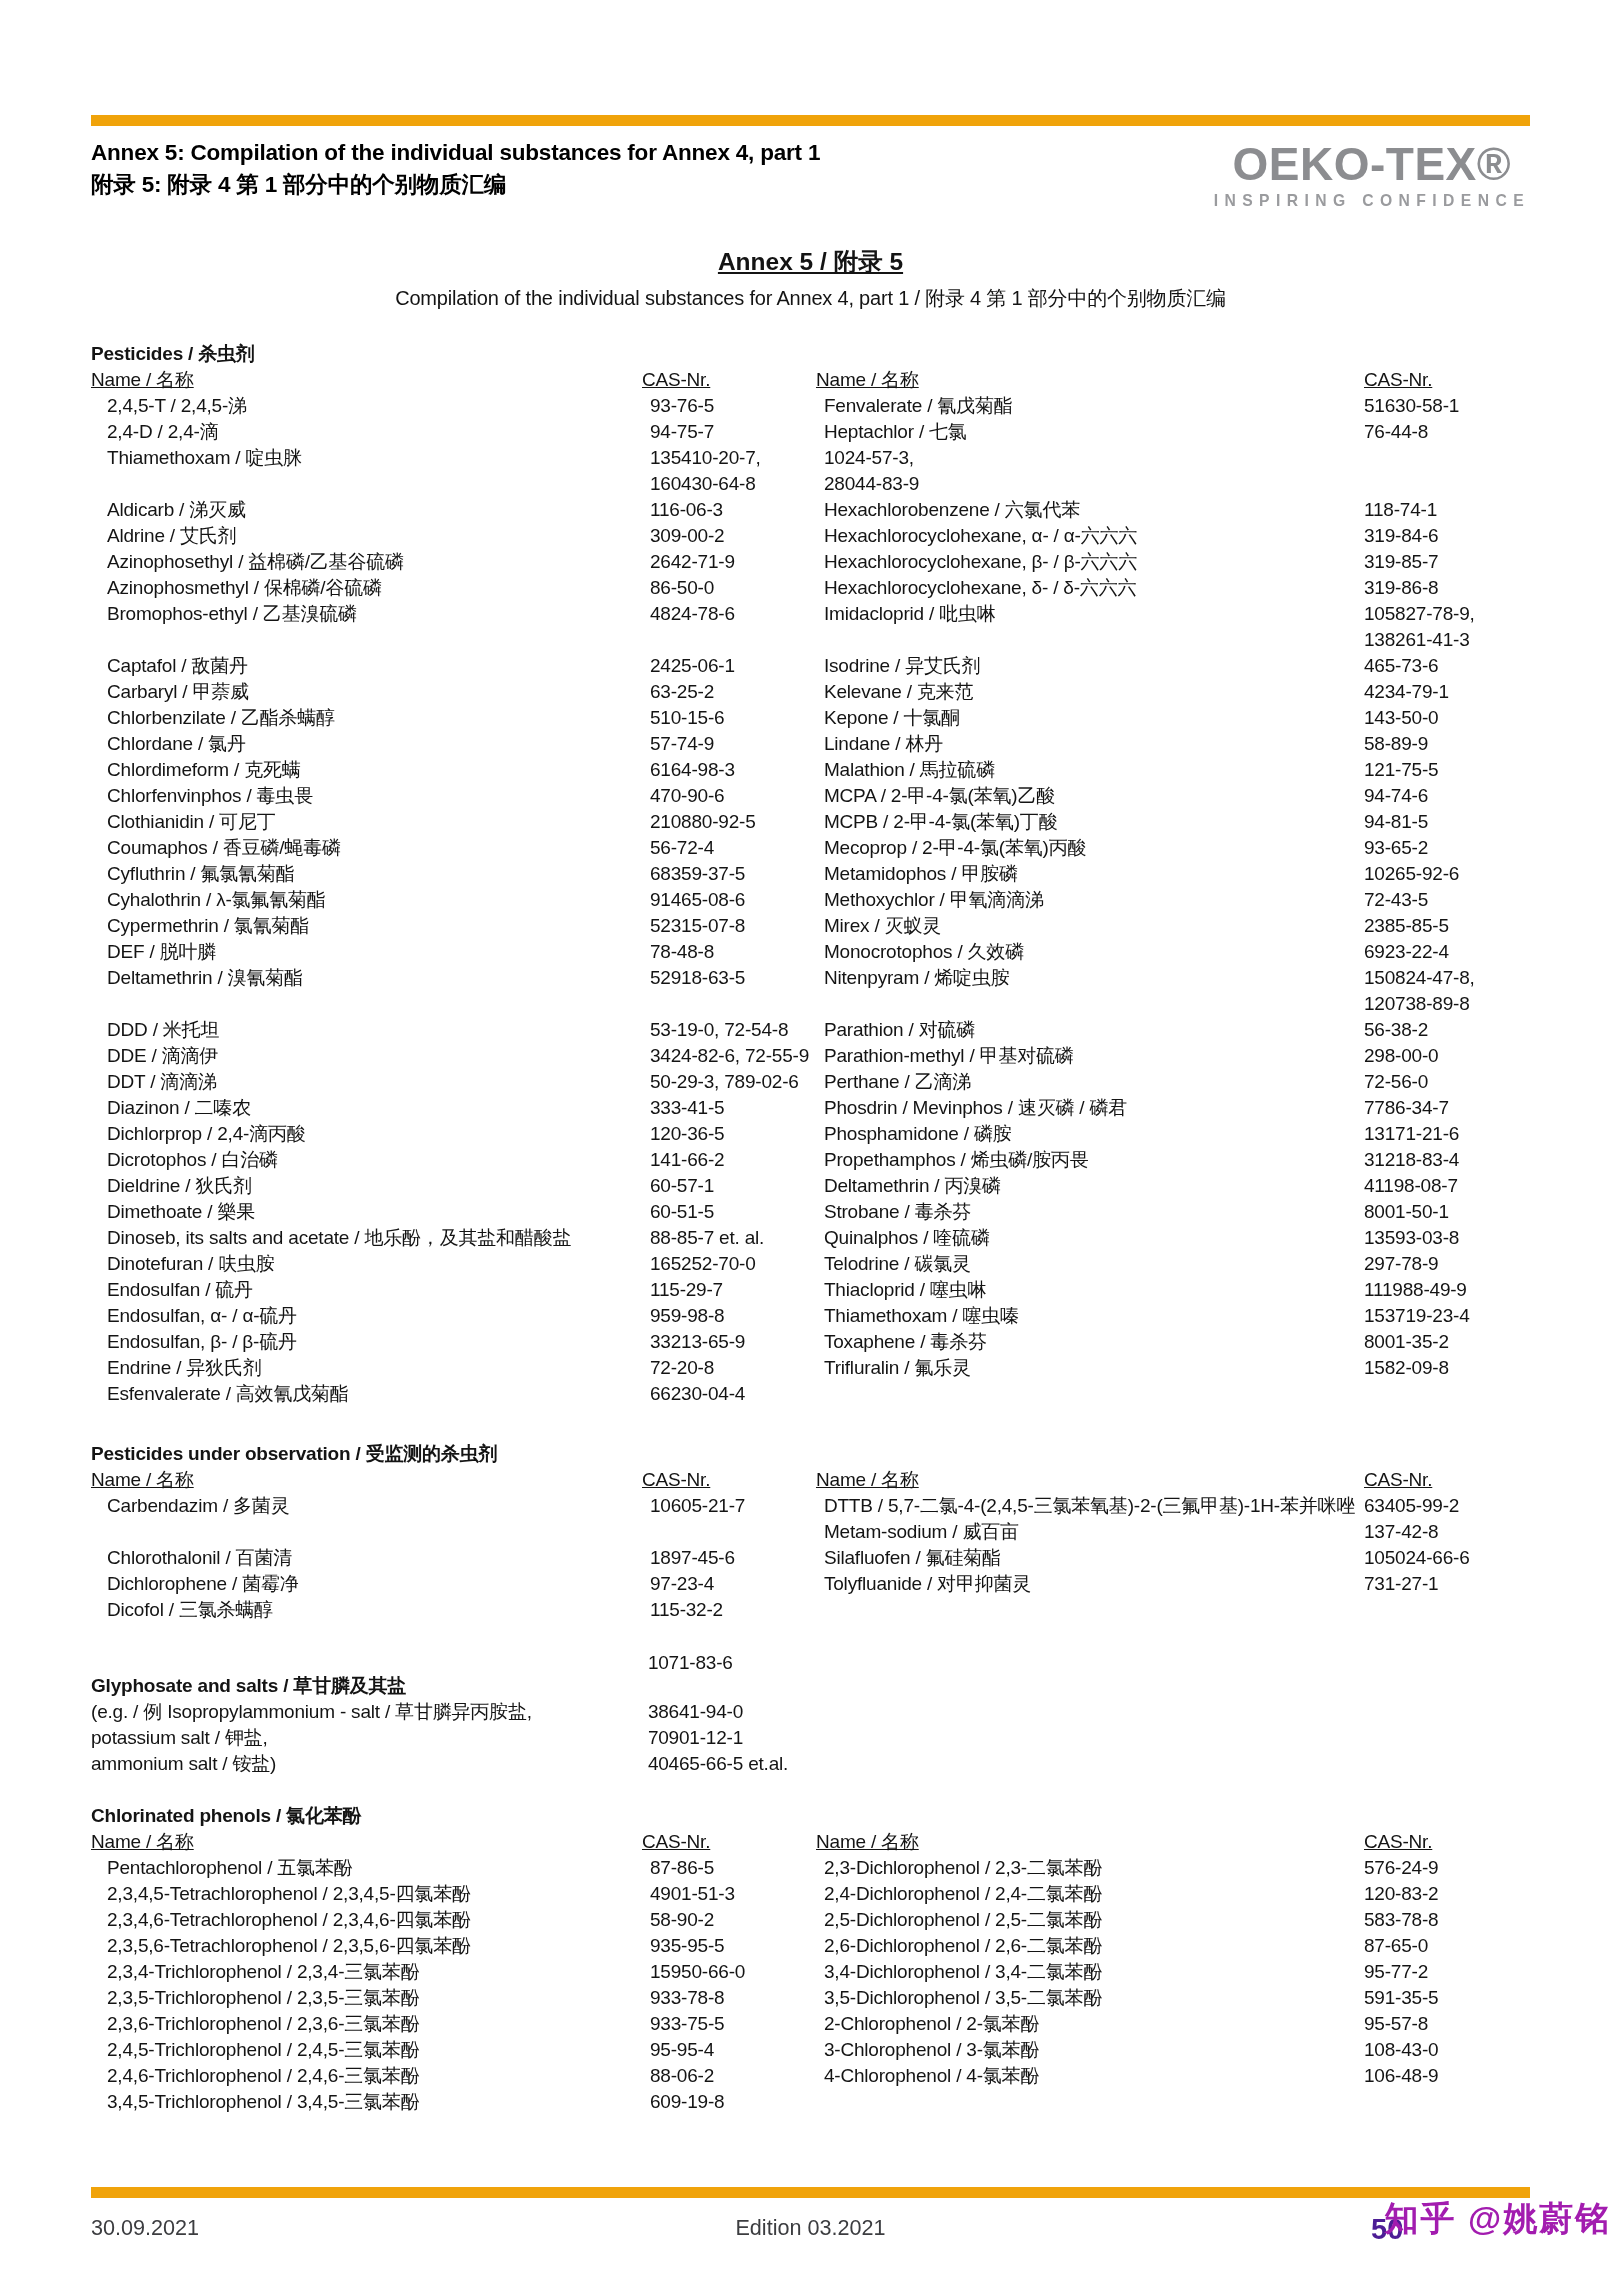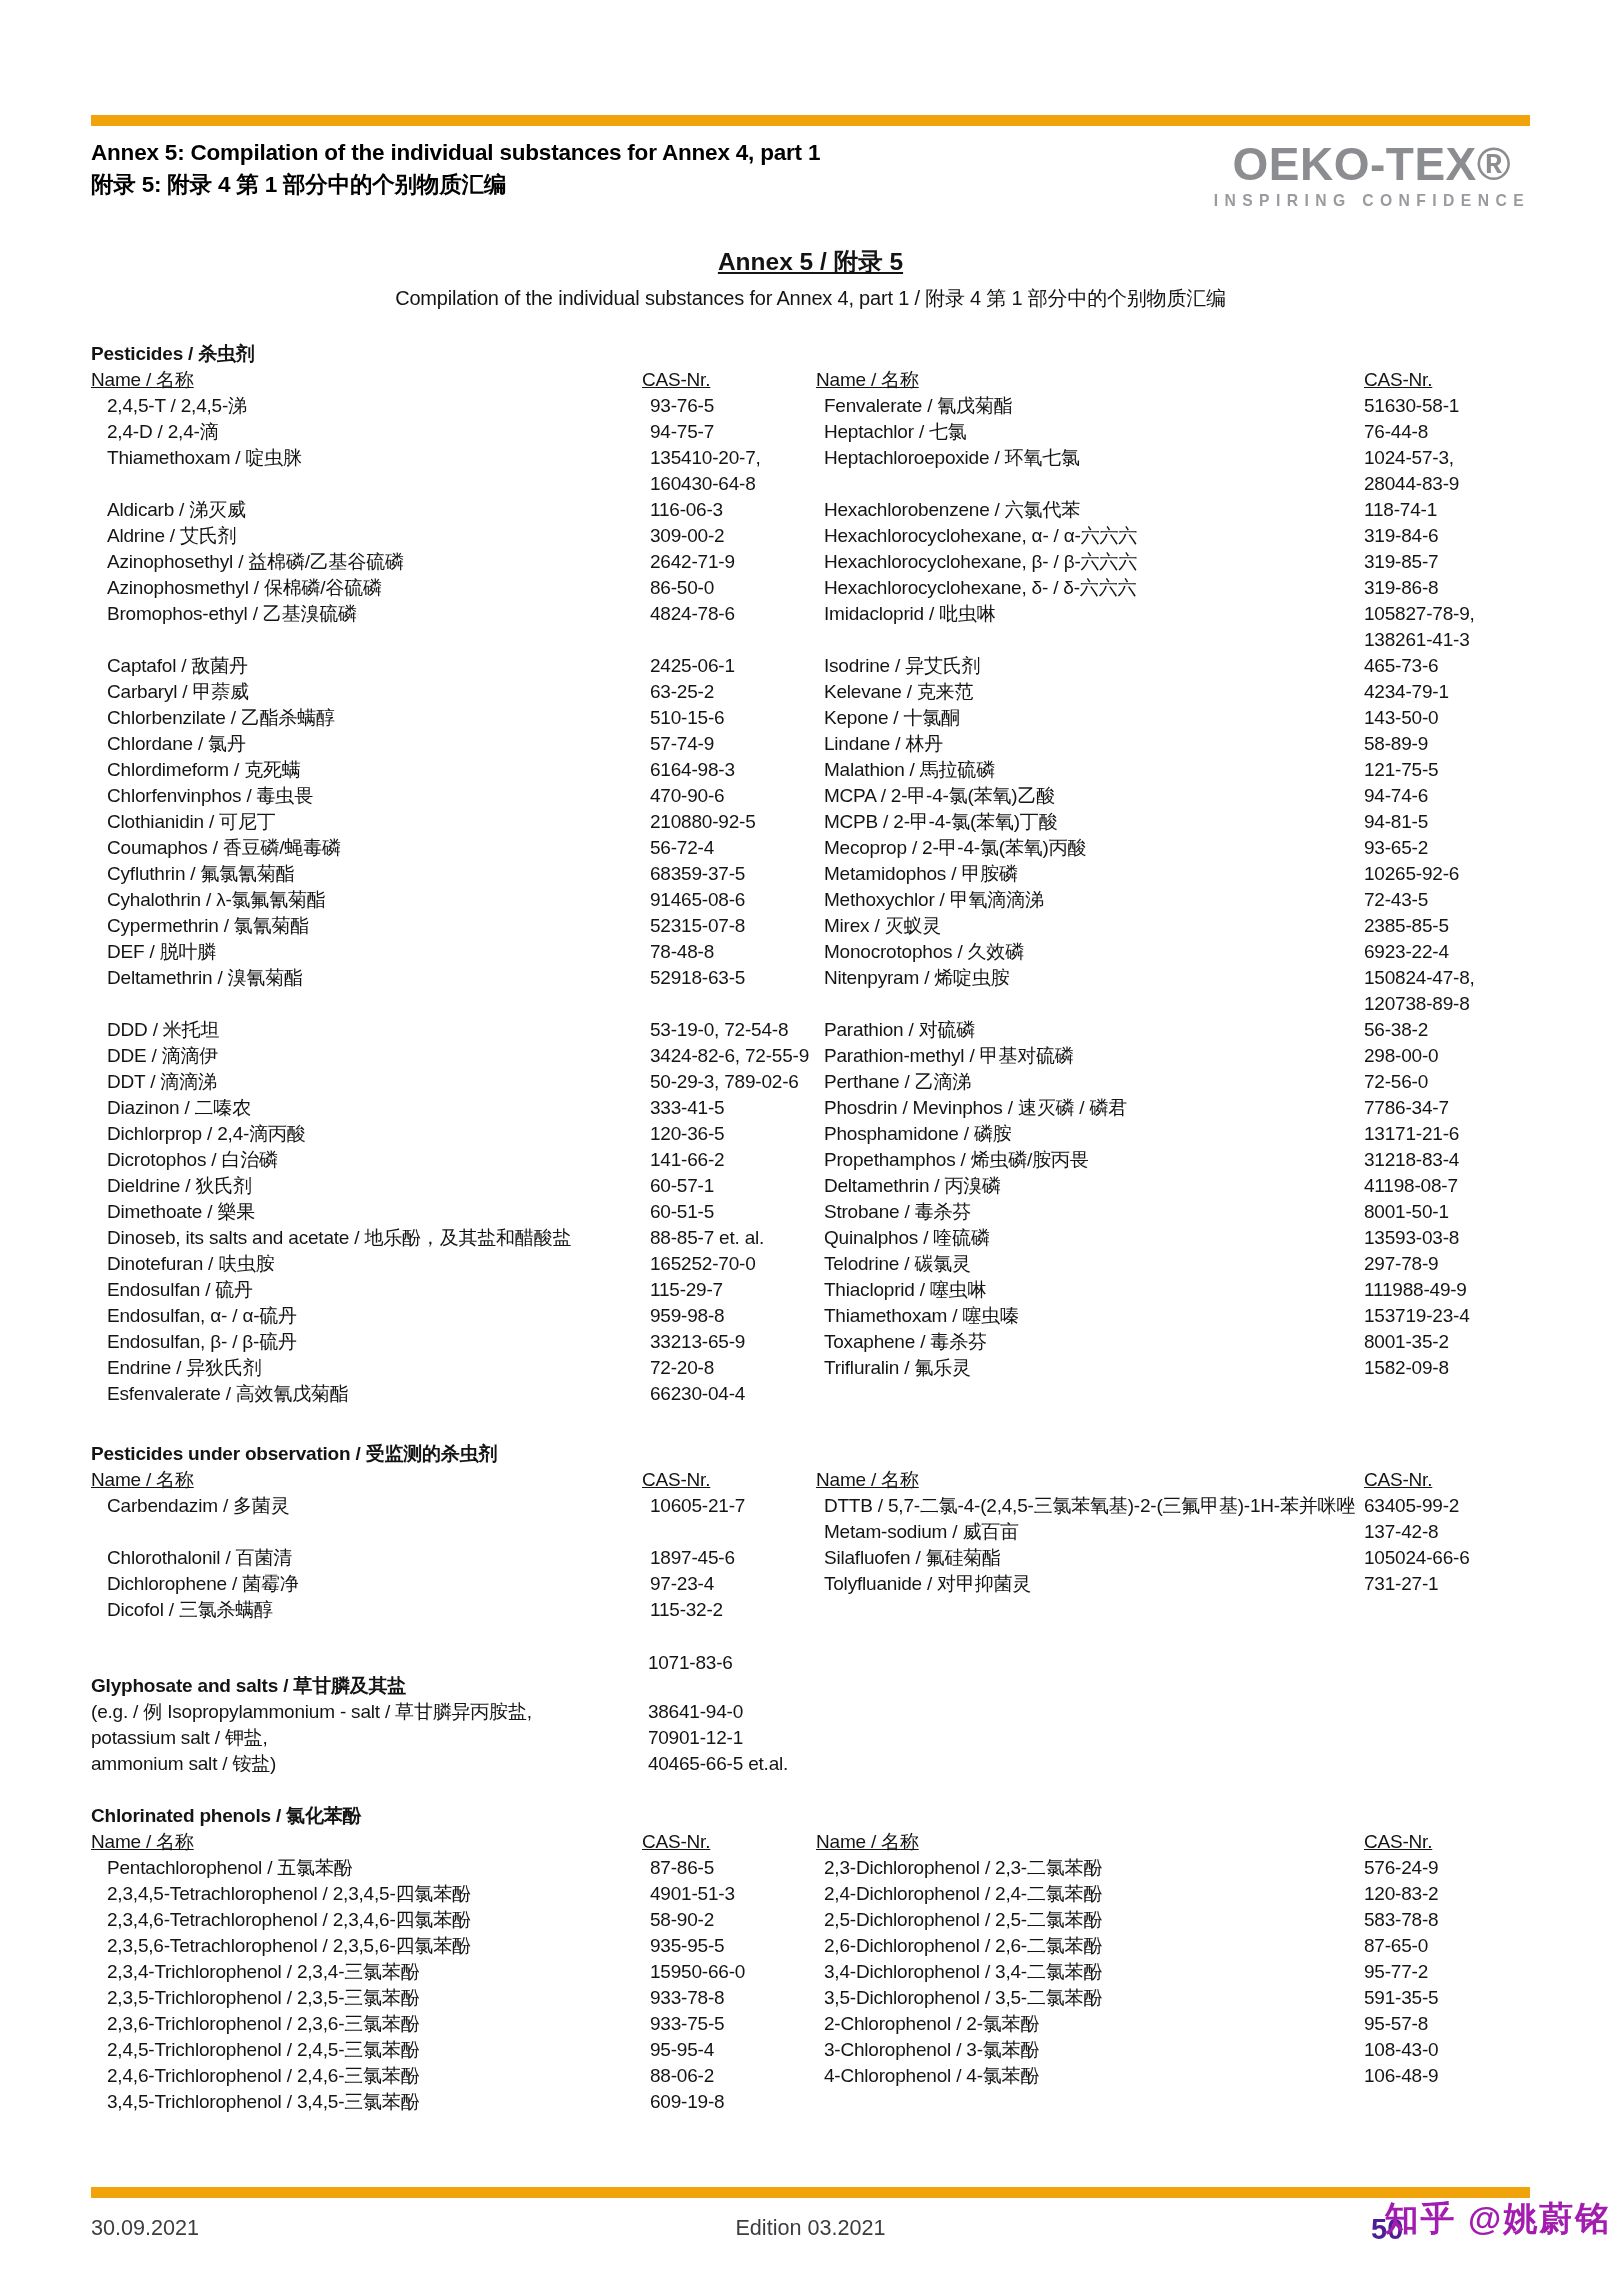--- a/index.html
+++ b/index.html
@@ -245,21 +245,20 @@
 
         <div class="row">
               <span class="name">Fenvalerate / 氰戊菊酯</span>
               <span class="cas">51630-58-1</span>
             </div>
             <div class="row">
               <span class="name">Heptachlor / 七氯</span>
               <span class="cas">76-44-8</span>
             </div>
             <div class="row">
-              <span class="name">Heptachloroepoxide / 环氧七氯</span>
               <span class="cas">1024-57-3,
 28044-83-9</span>
             </div>
             <div class="row">
               <span class="name">Hexachlorobenzene / 六氯代苯</span>
               <span class="cas">118-74-1</span>
             </div>
             <div class="row">
               <span class="name">Hexachlorocyclohexane, α- / α-六六六</span>
               <span class="cas">319-84-6</span>

